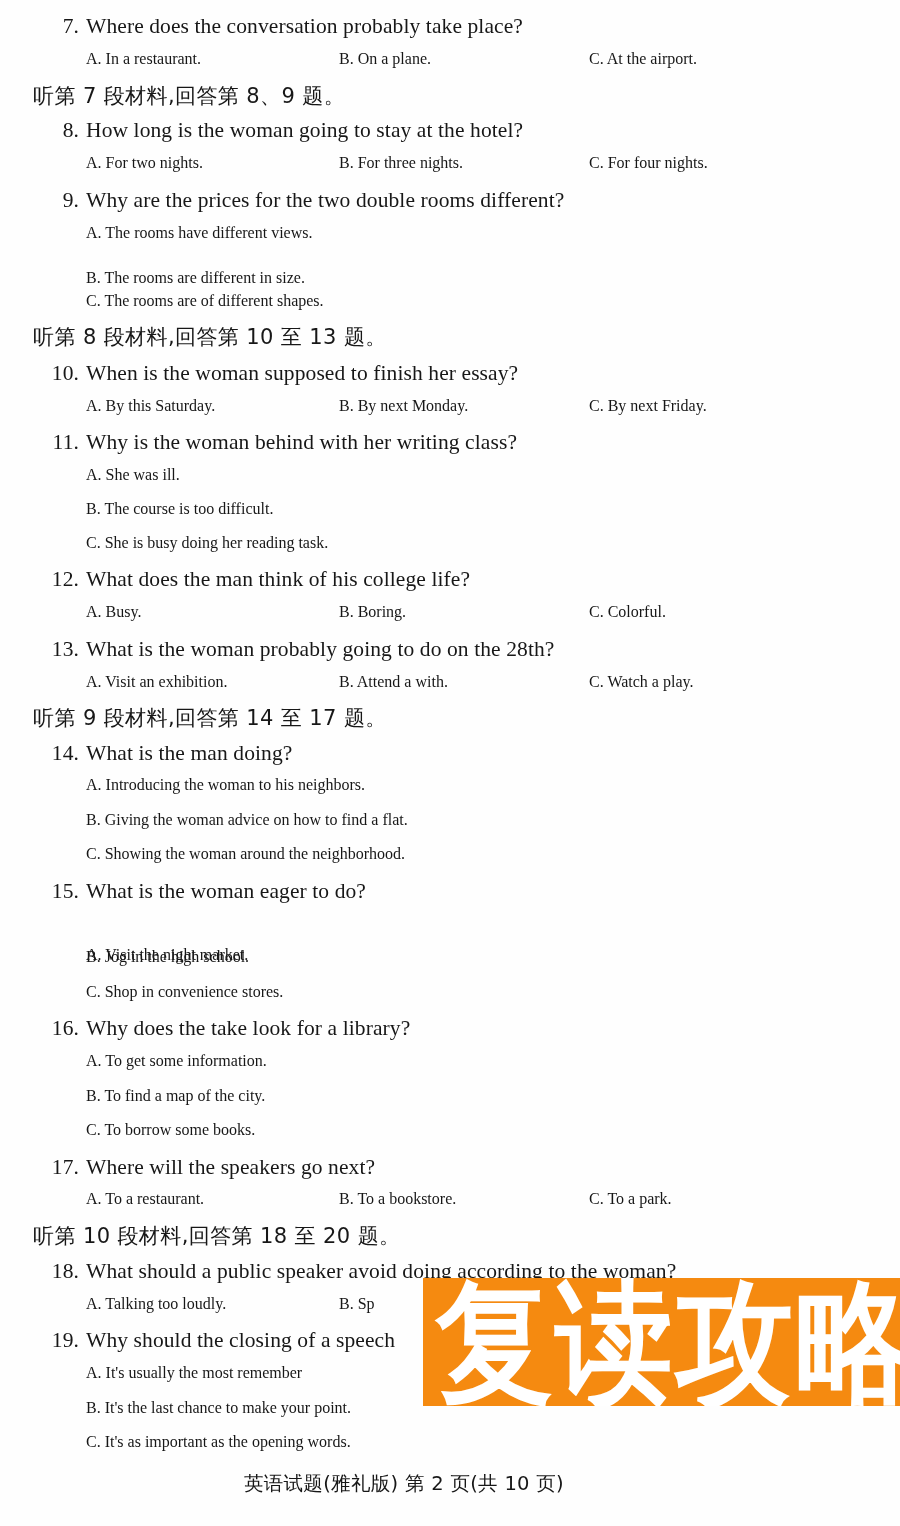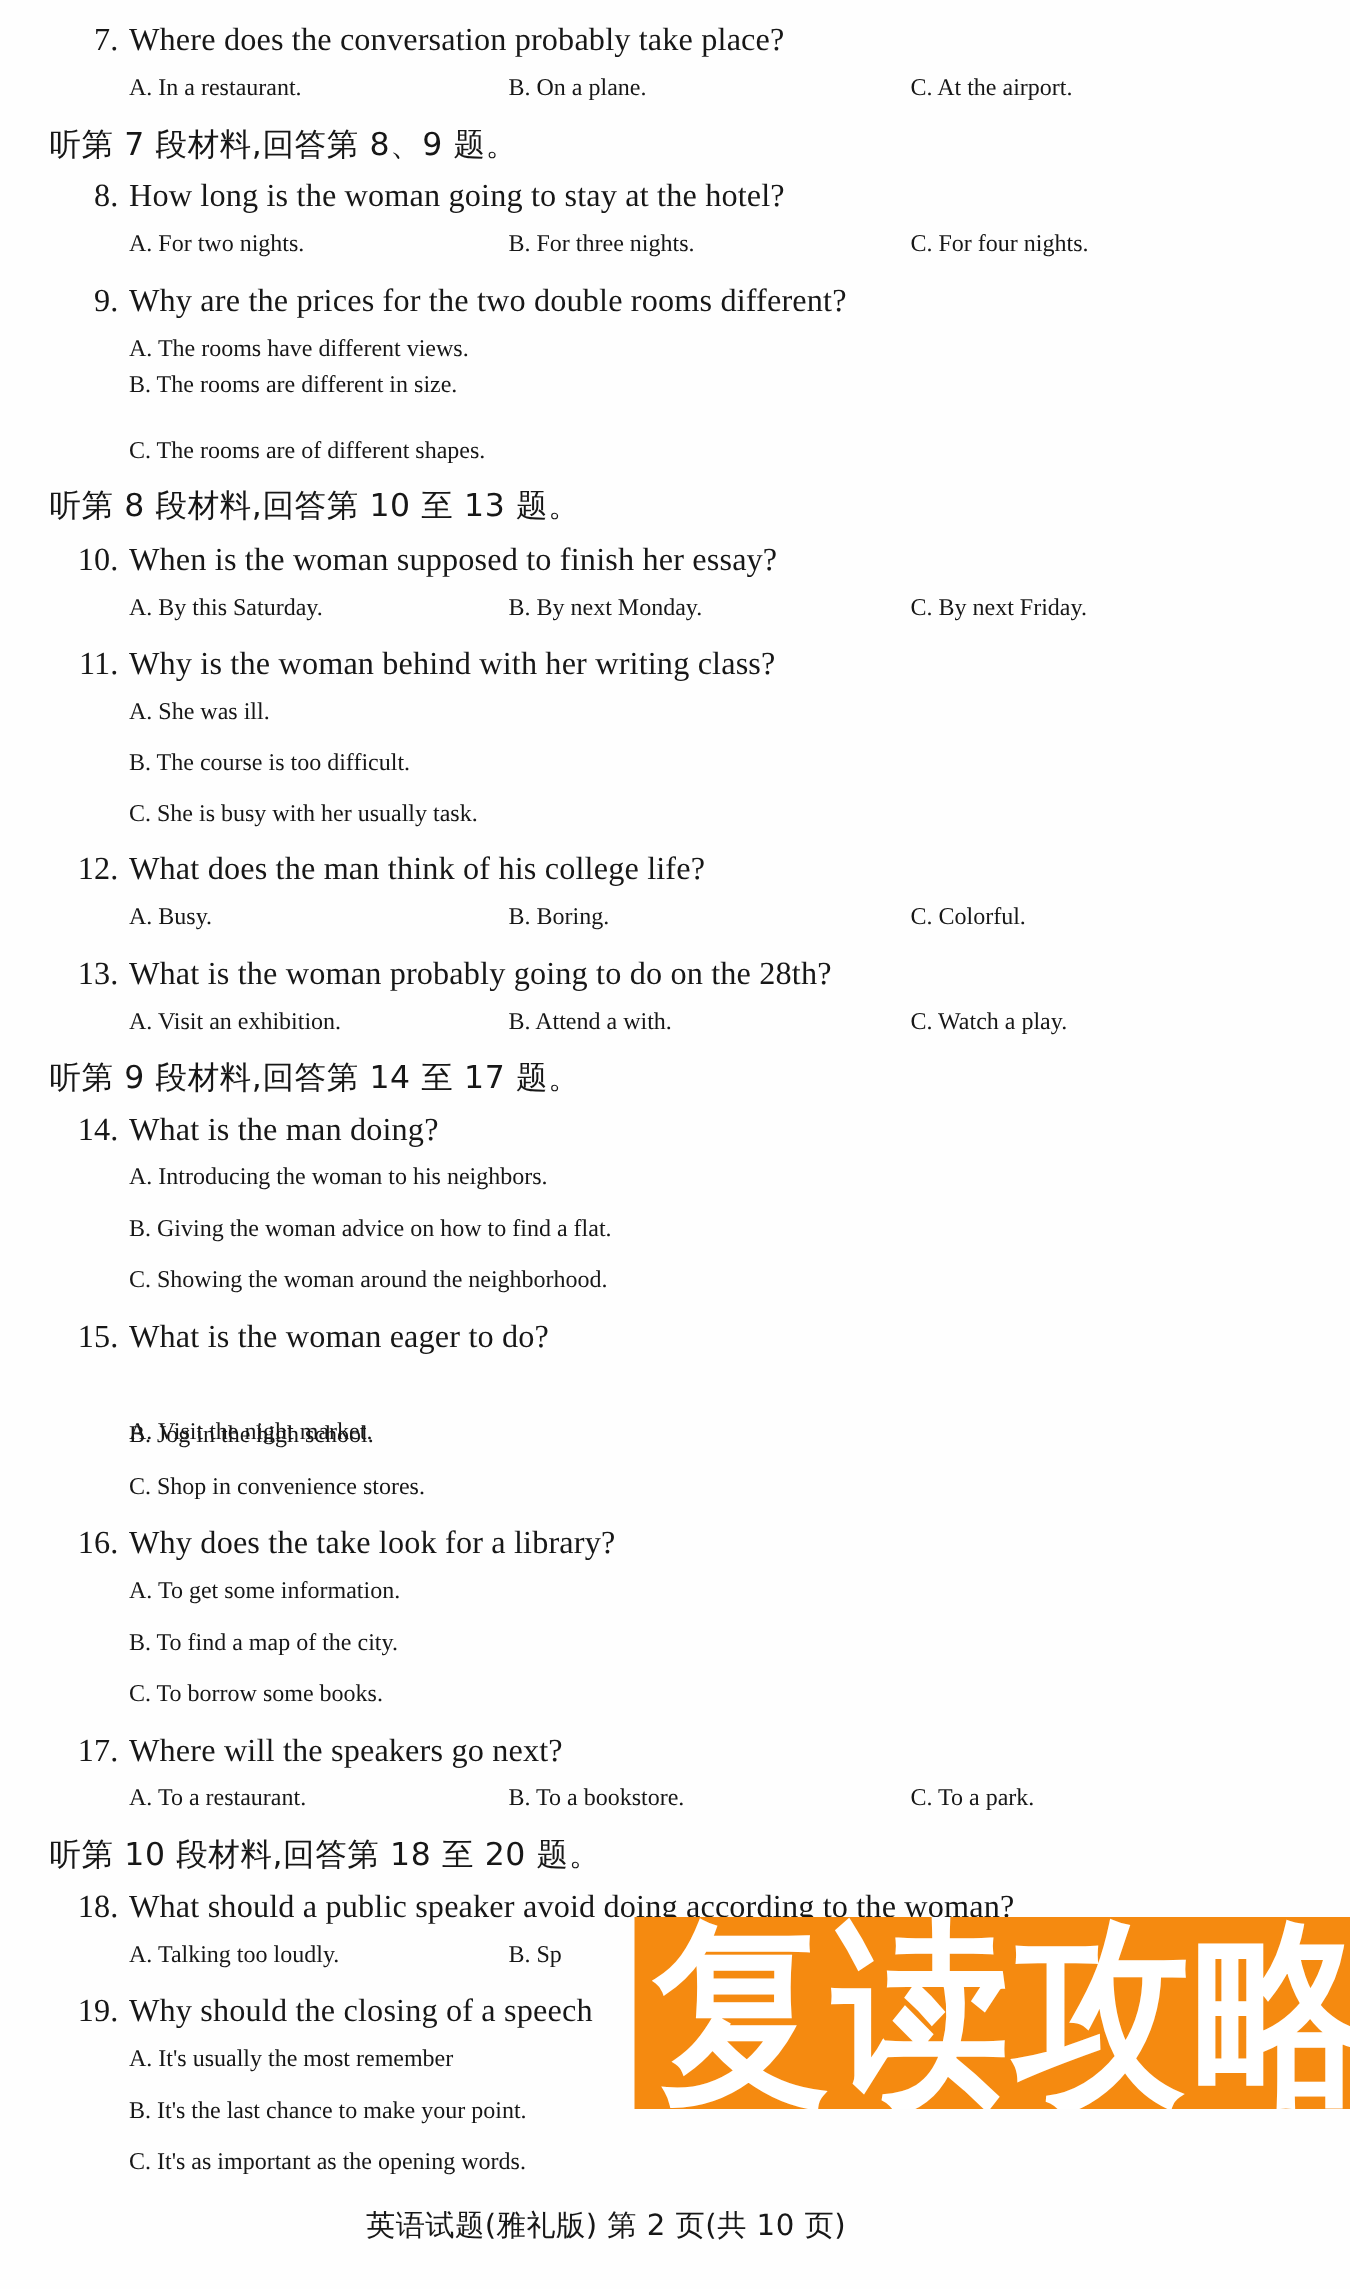--- a/index.html
+++ b/index.html
@@ -39,21 +39,21 @@
   
   .optrow {
     font-size: 16px;
   }
   .opt {
     position: absolute;
     white-space: nowrap;
   }
   .opt-a { left: 0px; }
   .opt-b { left: 253px; }
-  .opt-c { left: 521px; }
+  .opt-c { left: 503px; }
 
   
   .cnline {
     font-size: 21px;
     font-family: "DejaVu Sans", "Liberation Sans", sans-serif;
     letter-spacing: 0.4px;
   }
 
   
   .footer {
@@ -100,33 +100,33 @@
       </div>
       <div class="line cnline" style="top: 86px; left: 33px;">听第 7 段材料,回答第 8、9 题。</div>
       <div class="line qline" style="top: 120px; left: 37px;"><span class="qnum">8.</span><span>How long is the woman going to stay at the hotel?</span></div>
       <div class="line optrow" style="top: 155px; left: 86px; width: 800px;">
         <span class="opt opt-a">A. For two nights.</span>
         <span class="opt opt-b">B. For three nights.</span>
         <span class="opt opt-c">C. For four nights.</span>
       </div>
       <div class="line qline" style="top: 190px; left: 37px;"><span class="qnum">9.</span><span>Why are the prices for the two double rooms different?</span></div>
       <div class="line optrow" style="top: 225px; left: 86px;">A. The rooms have different views.</div>
-      <div class="line optrow" style="top: 249px; left: 86px;">B. The rooms are different in size.</div>
+      <div class="line optrow" style="top: 270px; left: 86px;">B. The rooms are different in size.</div>
       <div class="line optrow" style="top: 293px; left: 86px;">C. The rooms are of different shapes.</div>
       <div class="line cnline" style="top: 327px; left: 33px;">听第 8 段材料,回答第 10 至 13 题。</div>
       <div class="line qline" style="top: 363px; left: 37px;"><span class="qnum">10.</span><span>When is the woman supposed to finish her essay?</span></div>
       <div class="line optrow" style="top: 398px; left: 86px; width: 800px;">
         <span class="opt opt-a">A. By this Saturday.</span>
         <span class="opt opt-b">B. By next Monday.</span>
         <span class="opt opt-c">C. By next Friday.</span>
       </div>
       <div class="line qline" style="top: 432px; left: 37px;"><span class="qnum">11.</span><span>Why is the woman behind with her writing class?</span></div>
       <div class="line optrow" style="top: 467px; left: 86px;">A. She was ill.</div>
       <div class="line optrow" style="top: 501px; left: 86px;">B. The course is too difficult.</div>
-      <div class="line optrow" style="top: 535px; left: 86px;">C. She is busy with her usually task.</div>
+      <div class="line optrow" style="top: 535px; left: 86px;">C. She is busy doing her reading task.</div>
       <div class="line qline" style="top: 569px; left: 37px;"><span class="qnum">12.</span><span>What does the man think of his college life?</span></div>
       <div class="line optrow" style="top: 604px; left: 86px; width: 800px;">
         <span class="opt opt-a">A. Busy.</span>
         <span class="opt opt-b">B. Boring.</span>
         <span class="opt opt-c">C. Colorful.</span>
       </div>
       <div class="line qline" style="top: 639px; left: 37px;"><span class="qnum">13.</span><span>What is the woman probably going to do on the 28th?</span></div>
       <div class="line optrow" style="top: 674px; left: 86px; width: 800px;">
         <span class="opt opt-a">A. Visit an exhibition.</span>
         <span class="opt opt-b">B. Attend a with.</span>

